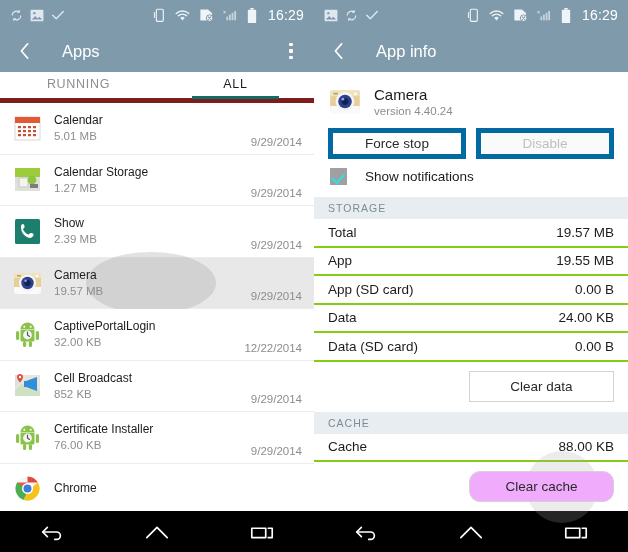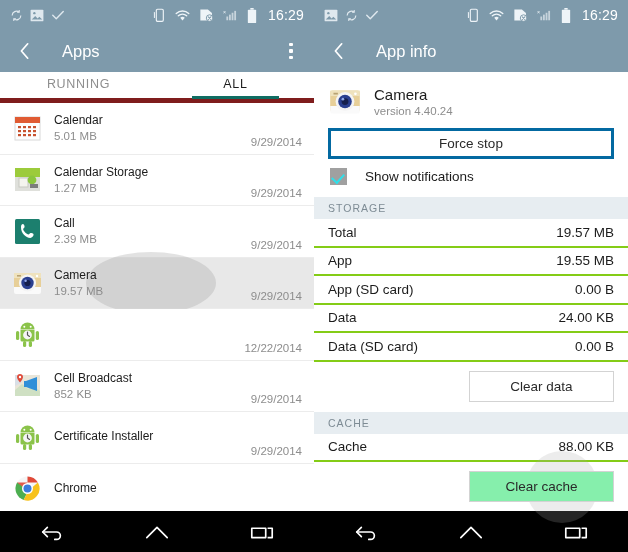--- a/index.html
+++ b/index.html
@@ -67,21 +67,21 @@
              padding-bottom: 6px; z-index: 2; }
 
   
   .appheader { display: flex; align-items: center; padding: 12px 14px 10px 14px; }
   .appheader .ic { width: 34px; height: 34px; flex: 0 0 34px; margin-right: 12px; }
   .ah-name { font-size: 15px; color: #1c1c1c; }
   .ah-ver { font-size: 11.5px; color: #8d8d8d; margin-top: 2px; }
 
   .btnrow { display: flex; gap: 10px; padding: 0 14px 9px 14px; }
   .btn {
-    flex: 1; height: 31px; border: 3px solid #0369a1; background: #fff;
+    flex: 1; height: 31px; border: 5px solid #0369a1; background: #fff;
     display: flex; align-items: center; justify-content: center;
     font-size: 13.5px; color: #2a2a2a;
   }
   .btn.disabled { color: #bfbfbf; background: #fafafa; }
 
   .checkrow { display: flex; align-items: center; padding: 0 14px 12px 16px; gap: 18px; }
   .cbox { width: 17px; height: 17px; background: #a0a0a0; position: relative; flex:0 0 17px; }
   .cbox:after {
     content: ""; position: absolute; left: 3.5px; top: 3px;
     width: 6px; height: 10px; border: solid #2ee0ea; border-width: 0 2.6px 2.6px 0;
@@ -98,21 +98,21 @@
     padding: 0 14px; height: 28.5px; font-size: 13.5px; color: #1c1c1c;
     border-bottom: 2px solid #84cc16;
   }
   .inforow .v { font-weight: 400; }
   .actionbtnrow { display: flex; justify-content: flex-end; padding: 9px 14px 10px 14px; position: relative; }
   .wbtn {
     min-width: 145px; height: 31px; border: 1px solid #d3d3d3; background: #fff;
     display: flex; align-items: center; justify-content: center;
     font-size: 13.5px; color: #2a2a2a; position: relative; z-index: 2; margin-left: 8px;
   }
-  .wbtn.pressed { background: #86efac; }
+  .wbtn.pressed { background: #f0abfc; border-radius: 11px; }
   .wripple {
     position: absolute; right: 30px; top: 50%; transform: translateY(-50%);
     width: 72px; height: 72px; border-radius: 50%;
     background: rgba(170,170,170,0.22); z-index: 1; pointer-events: none;
   }
 
   
   .navbar {
     position: absolute; left: 0; bottom: 0; width: 100%; height: 41px;
     background: #000; display: flex; align-items: center; justify-content: space-around;
@@ -254,21 +254,21 @@
       </div>
 
       <div class="approw">
         <span class="appicon">
           <svg width="31" height="31" viewBox="0 0 31 31">
             <rect x="3" y="3" width="25" height="25" rx="1.5" fill="#1c7f6e"></rect>
             <path d="M11 8c1.3 0 1.6 2.4 1.6 3 0 .8-1.4 1.3-1.4 2.2 0 1.6 3.6 5.2 5.2 5.2.9 0 1.4-1.4 2.2-1.4.7 0 3 .3 3 1.6 0 1.6-1.7 3.4-3.3 3.4C13.8 22 9 17.2 9 11.3 9 9.7 9.5 8 11 8z" fill="#ffffff"></path>
           </svg>
         </span>
         <span class="apptext">
-          <span class="appname">Call</span>
+          <span class="appname">Show</span>
           <span class="appsize">2.39 MB</span>
         </span>
         <span class="appdate">9/29/2014</span>
       </div>
 
       <div class="approw selected">
         <span class="ripple"></span>
         <span class="appicon">
           <svg width="31" height="31" viewBox="0 0 31 31">
             <rect x="2" y="6" width="27" height="19" rx="2" fill="#e7cf98"></rect>
@@ -297,20 +297,24 @@
             <path d="M8.5 11h14v10a1.5 1.5 0 0 1-1.5 1.5H10A1.5 1.5 0 0 1 8.5 21z" fill="#8bc34a"></path>
             <path d="M8.5 10.5a7 7 0 0 1 14 0z" fill="#8bc34a"></path>
             <rect x="11" y="22" width="3.2" height="6" rx="1.6" fill="#8bc34a"></rect>
             <rect x="16.8" y="22" width="3.2" height="6" rx="1.6" fill="#8bc34a"></rect>
             <circle cx="12.3" cy="7.8" r="1" fill="#ffffff"></circle>
             <circle cx="18.7" cy="7.8" r="1" fill="#ffffff"></circle>
             <circle cx="15.5" cy="16" r="4.4" fill="#f5f5f5"></circle>
             <path d="M15.5 13v3l2 1.4" stroke="#555" stroke-width="1.2" fill="none" stroke-linecap="round"></path>
           </svg>
         </span>
+        <span class="apptext">
+          <span class="appname">CaptivePortalLogin</span>
+          <span class="appsize">32.00 KB</span>
+        </span>
         <span class="appdate">12/22/2014</span>
       </div>
 
       <div class="approw">
         <span class="appicon">
           <svg width="31" height="31" viewBox="0 0 31 31">
             <rect x="3" y="5" width="25" height="21" fill="#e9e5d8"></rect>
             <path d="M3 20l7-6 6 5 5-4 7 6v5H3z" fill="#cfe0c3"></path>
             <path d="M3 5h9l-3 8-6 3z" fill="#d9dfe6"></path>
             <path d="M14 11l11-4v14l-11-4z" fill="#2f8fd8"></path>
@@ -336,20 +340,21 @@
             <rect x="11" y="22" width="3.2" height="6" rx="1.6" fill="#8bc34a"></rect>
             <rect x="16.8" y="22" width="3.2" height="6" rx="1.6" fill="#8bc34a"></rect>
             <circle cx="12.3" cy="7.8" r="1" fill="#ffffff"></circle>
             <circle cx="18.7" cy="7.8" r="1" fill="#ffffff"></circle>
             <circle cx="15.5" cy="16" r="4.4" fill="#f5f5f5"></circle>
             <path d="M15.5 13v3l2 1.4" stroke="#555" stroke-width="1.2" fill="none" stroke-linecap="round"></path>
           </svg>
         </span>
         <span class="apptext">
           <span class="appname">Certificate Installer</span>
+          <span class="appsize">76.00 KB</span>
         </span>
         <span class="appdate">9/29/2014</span>
       </div>
 
       <div class="approw">
         <span class="appicon">
           <svg width="31" height="31" viewBox="0 0 31 31">
             <circle cx="15.5" cy="15.5" r="12" fill="#f5f5f5"></circle>
             <path d="M15.5 3.5a12 12 0 0 1 10.4 6H15.5z" fill="#e04a39"></path>
             <path d="M5.1 9.5L10.3 18 15.5 9.5z" fill="#e04a39" opacity=".9"></path>
@@ -474,20 +479,21 @@
         </svg>
       </span>
       <span>
         <div class="ah-name">Camera</div>
         <div class="ah-ver">version 4.40.24</div>
       </span>
     </div>
 
     <div class="btnrow">
       <div class="btn">Force stop</div>
+      <div class="btn disabled">Disable</div>
     </div>
 
     <div class="checkrow">
       <span class="cbox"></span>
       <span class="checklabel">Show notifications</span>
     </div>
 
     <div class="sechead">STORAGE</div>
 
     <div class="inforow">

